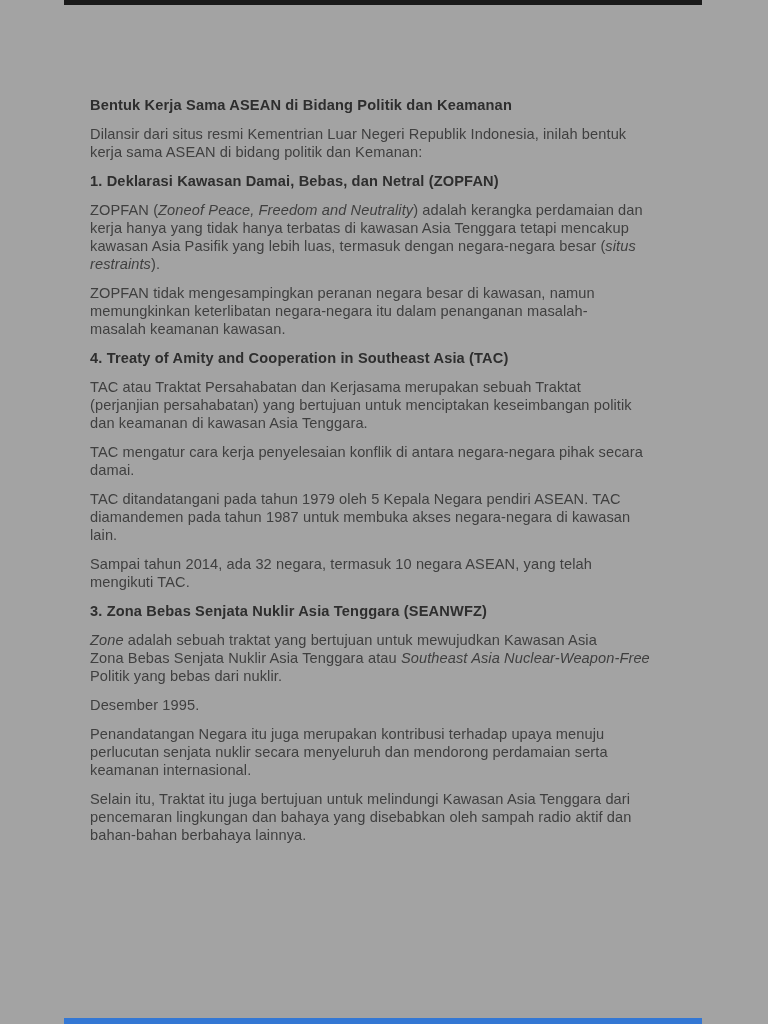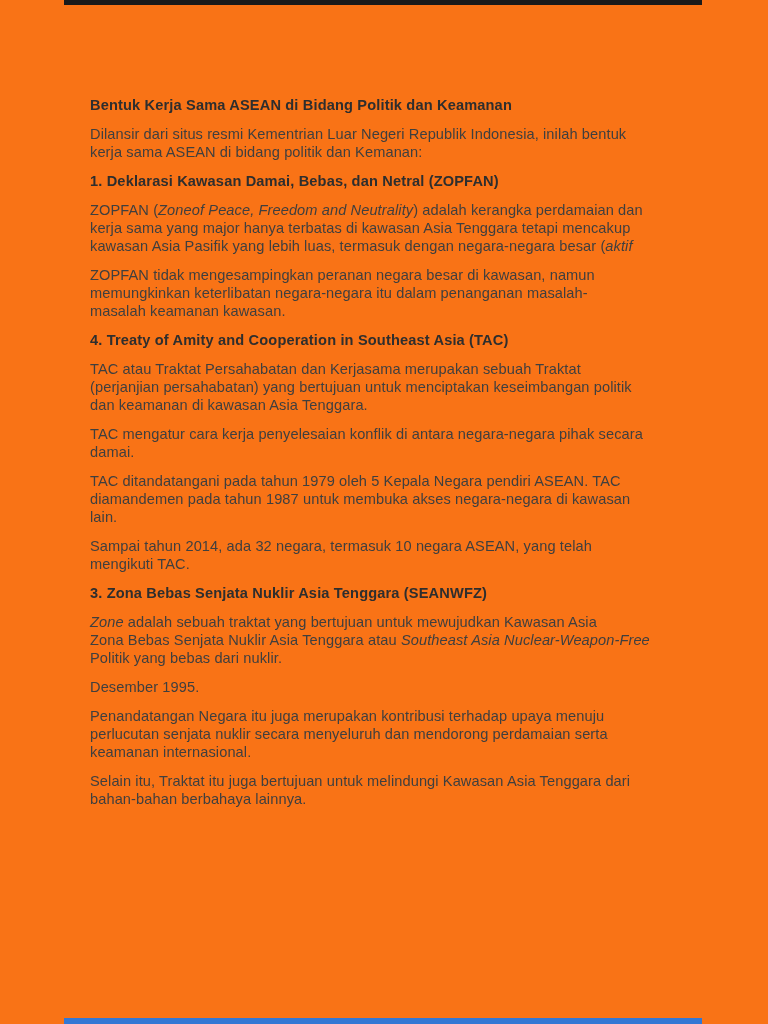--- a/index.html
+++ b/index.html
@@ -19,21 +19,21 @@
     left: 64px;
     width: 638px;
   }
   .page-edge.top { top: 0; height: 5px; }
   .page-edge.bottom { bottom: 0; height: 6px; }
   .doc-page {
     position: absolute;
     top: 0; left: 0;
     width: 768px;
     height: 1024px;
-    background: #f97316;
+    background: #a3a3a3;
   }
   .doc-content {
     position: absolute;
     top: 96px;
     left: 90px;
     width: 600px;
   }
   .block { margin: 0 0 11px 0; }
   .line {
     white-space: nowrap;
@@ -62,22 +62,23 @@
       </div>
       <div class="block paragraph">
         <div class="line"><span>Dilansir dari situs resmi Kementrian Luar Negeri Republik Indonesia, inilah bentuk</span></div>
         <div class="line"><span>kerja sama ASEAN di bidang politik dan Kemanan:</span></div>
       </div>
       <div class="block heading">
         <div class="line"><span>1. Deklarasi Kawasan Damai, Bebas, dan Netral (ZOPFAN)</span></div>
       </div>
       <div class="block paragraph">
         <div class="line"><span>ZOPFAN (</span><em>Zoneof Peace, Freedom and Neutrality</em><span>) adalah kerangka perdamaian dan</span></div>
-        <div class="line"><span>kerja sama yang major hanya terbatas di kawasan Asia Tenggara tetapi mencakup</span></div>
-        <div class="line"><span>kawasan Asia Pasifik yang lebih luas, termasuk dengan negara-negara besar (</span><em>aktif</em></div>
+        <div class="line"><span>kerja hanya yang tidak hanya terbatas di kawasan Asia Tenggara tetapi mencakup</span></div>
+        <div class="line"><span>kawasan Asia Pasifik yang lebih luas, termasuk dengan negara-negara besar (</span><em>situs</em></div>
+        <div class="line"><em>restraints</em><span>).</span></div>
       </div>
       <div class="block paragraph">
         <div class="line"><span>ZOPFAN tidak mengesampingkan peranan negara besar di kawasan, namun</span></div>
         <div class="line"><span>memungkinkan keterlibatan negara-negara itu dalam penanganan masalah-</span></div>
         <div class="line"><span>masalah keamanan kawasan.</span></div>
       </div>
       <div class="block heading">
         <div class="line"><span>4. Treaty of Amity and Cooperation in Southeast Asia (TAC)</span></div>
       </div>
       <div class="block paragraph">
@@ -109,17 +110,18 @@
       <div class="block paragraph">
         <div class="line"><span>Desember 1995.</span></div>
       </div>
       <div class="block paragraph">
         <div class="line"><span>Penandatangan Negara itu juga merupakan kontribusi terhadap upaya menuju</span></div>
         <div class="line"><span>perlucutan senjata nuklir secara menyeluruh dan mendorong perdamaian serta</span></div>
         <div class="line"><span>keamanan internasional.</span></div>
       </div>
       <div class="block paragraph">
         <div class="line"><span>Selain itu, Traktat itu juga bertujuan untuk melindungi Kawasan Asia Tenggara dari</span></div>
+        <div class="line"><span>pencemaran lingkungan dan bahaya yang disebabkan oleh sampah radio aktif dan</span></div>
         <div class="line"><span>bahan-bahan berbahaya lainnya.</span></div>
       </div>
     </div>
   <div class="page-edge bottom" style="background: rgb(51, 119, 212);"></div>
 </div>
 
 </body></html>

